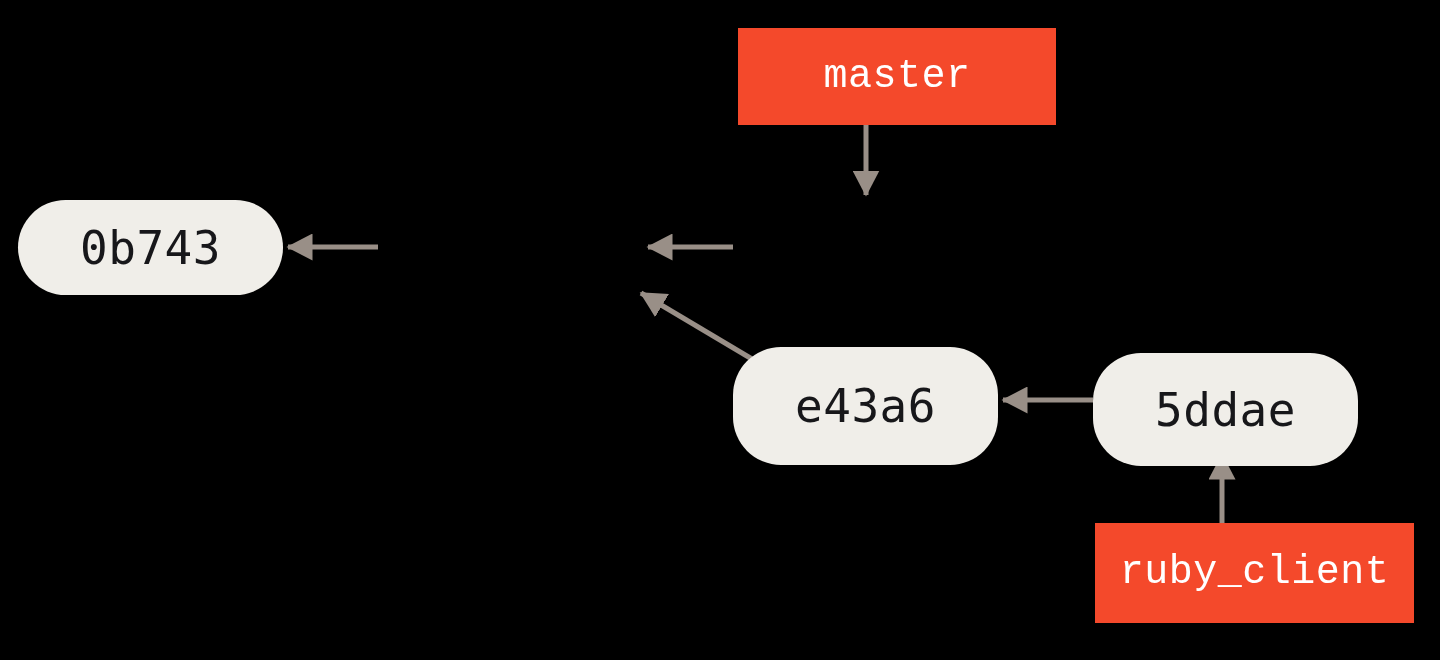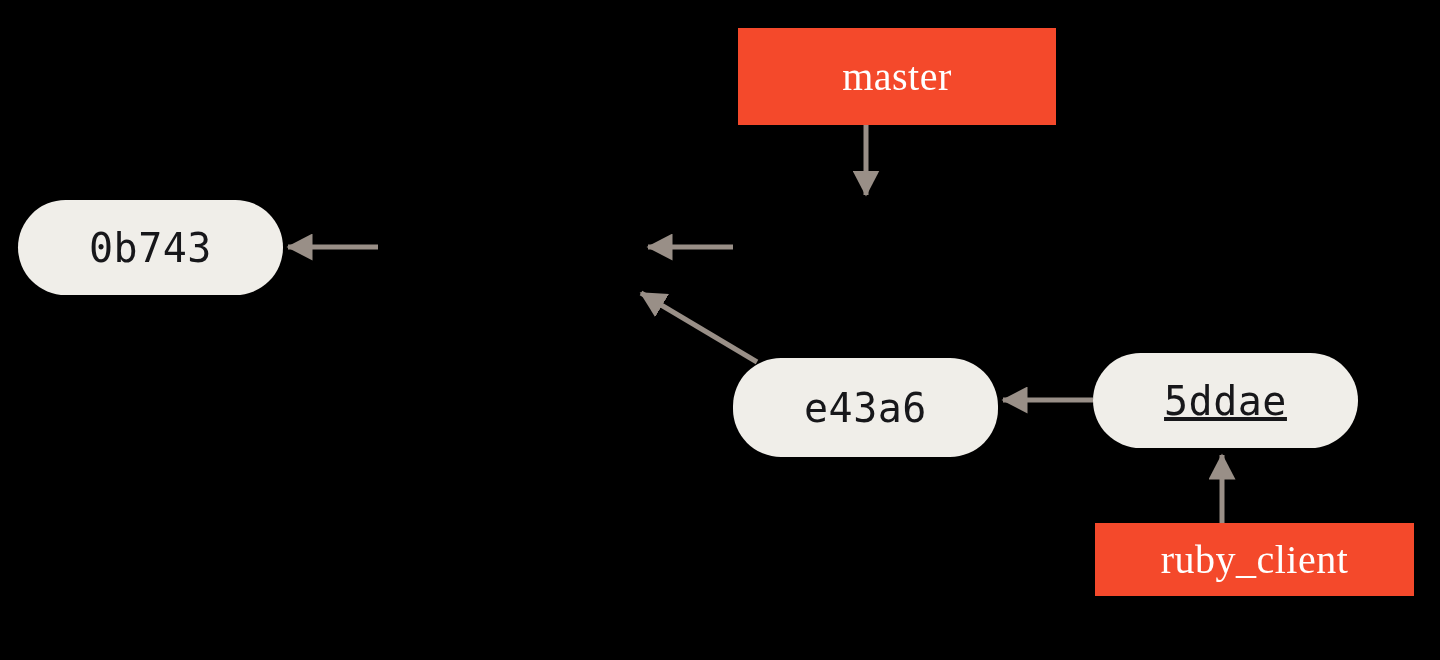--- a/index.html
+++ b/index.html
@@ -32,31 +32,31 @@
     position: absolute;
     display: flex;
     align-items: center;
     justify-content: center;
     box-sizing: border-box;
   }
   .commit-node {
     background: #F0EEE9;
     border-radius: 48px;
     color: #17171A;
-    font-size: 40px;
+    font-size: 46px;
     letter-spacing: 0.5px;
     font-family: "DejaVu Sans Mono", "Liberation Mono", monospace;
   }
   .branch-node {
     background: #F4492B;
     border-radius: 0;
     color: #FFFFFF;
     font-size: 40px;
     letter-spacing: 0.5px;
-    font-family: Liberation Serif, serif;
+    font-family: Liberation Mono, monospace;
   }
   .node-label {
     display: block;
     line-height: 1;
     white-space: nowrap;
   }
 </style>
 </head>
 <body>
 
@@ -81,29 +81,29 @@
 
     <line x1="1222" y1="523" x2="1222" y2="455" stroke="#998F87" stroke-width="5" marker-end="url(#arrowhead)"></line>
   </svg>
 
   <div class="node commit-node" style="left:18px; top:200px; width:265px; height:95px;">
     <span class="node-label">0b743</span>
   </div>
 
 
 
-  <div class="node commit-node" style="left:733px; top:358px; width:265px; height:99px;">
+  <div class="node commit-node" style="left:733px; top:347px; width:265px; height:118px;">
     <span class="node-label">e43a6</span>
   </div>
 
-  <div class="node commit-node" style="left:1093px; top:353px; width:265px; height:95px;text-decoration:underline;">
+  <div class="node commit-node" style="left:1093px; top:353px; width:265px; height:113px;">
     <span class="node-label">5ddae</span>
   </div>
 
   <div class="node branch-node" style="left:738px; top:28px; width:318px; height:97px;">
     <span class="node-label">master</span>
   </div>
 
-  <div class="node branch-node" style="left:1095px; top:523px; width:319px; height:73px;">
+  <div class="node branch-node" style="left:1095px; top:523px; width:319px; height:100px;">
     <span class="node-label">ruby_client</span>
   </div>
 
 </div>
 
 </body></html>

